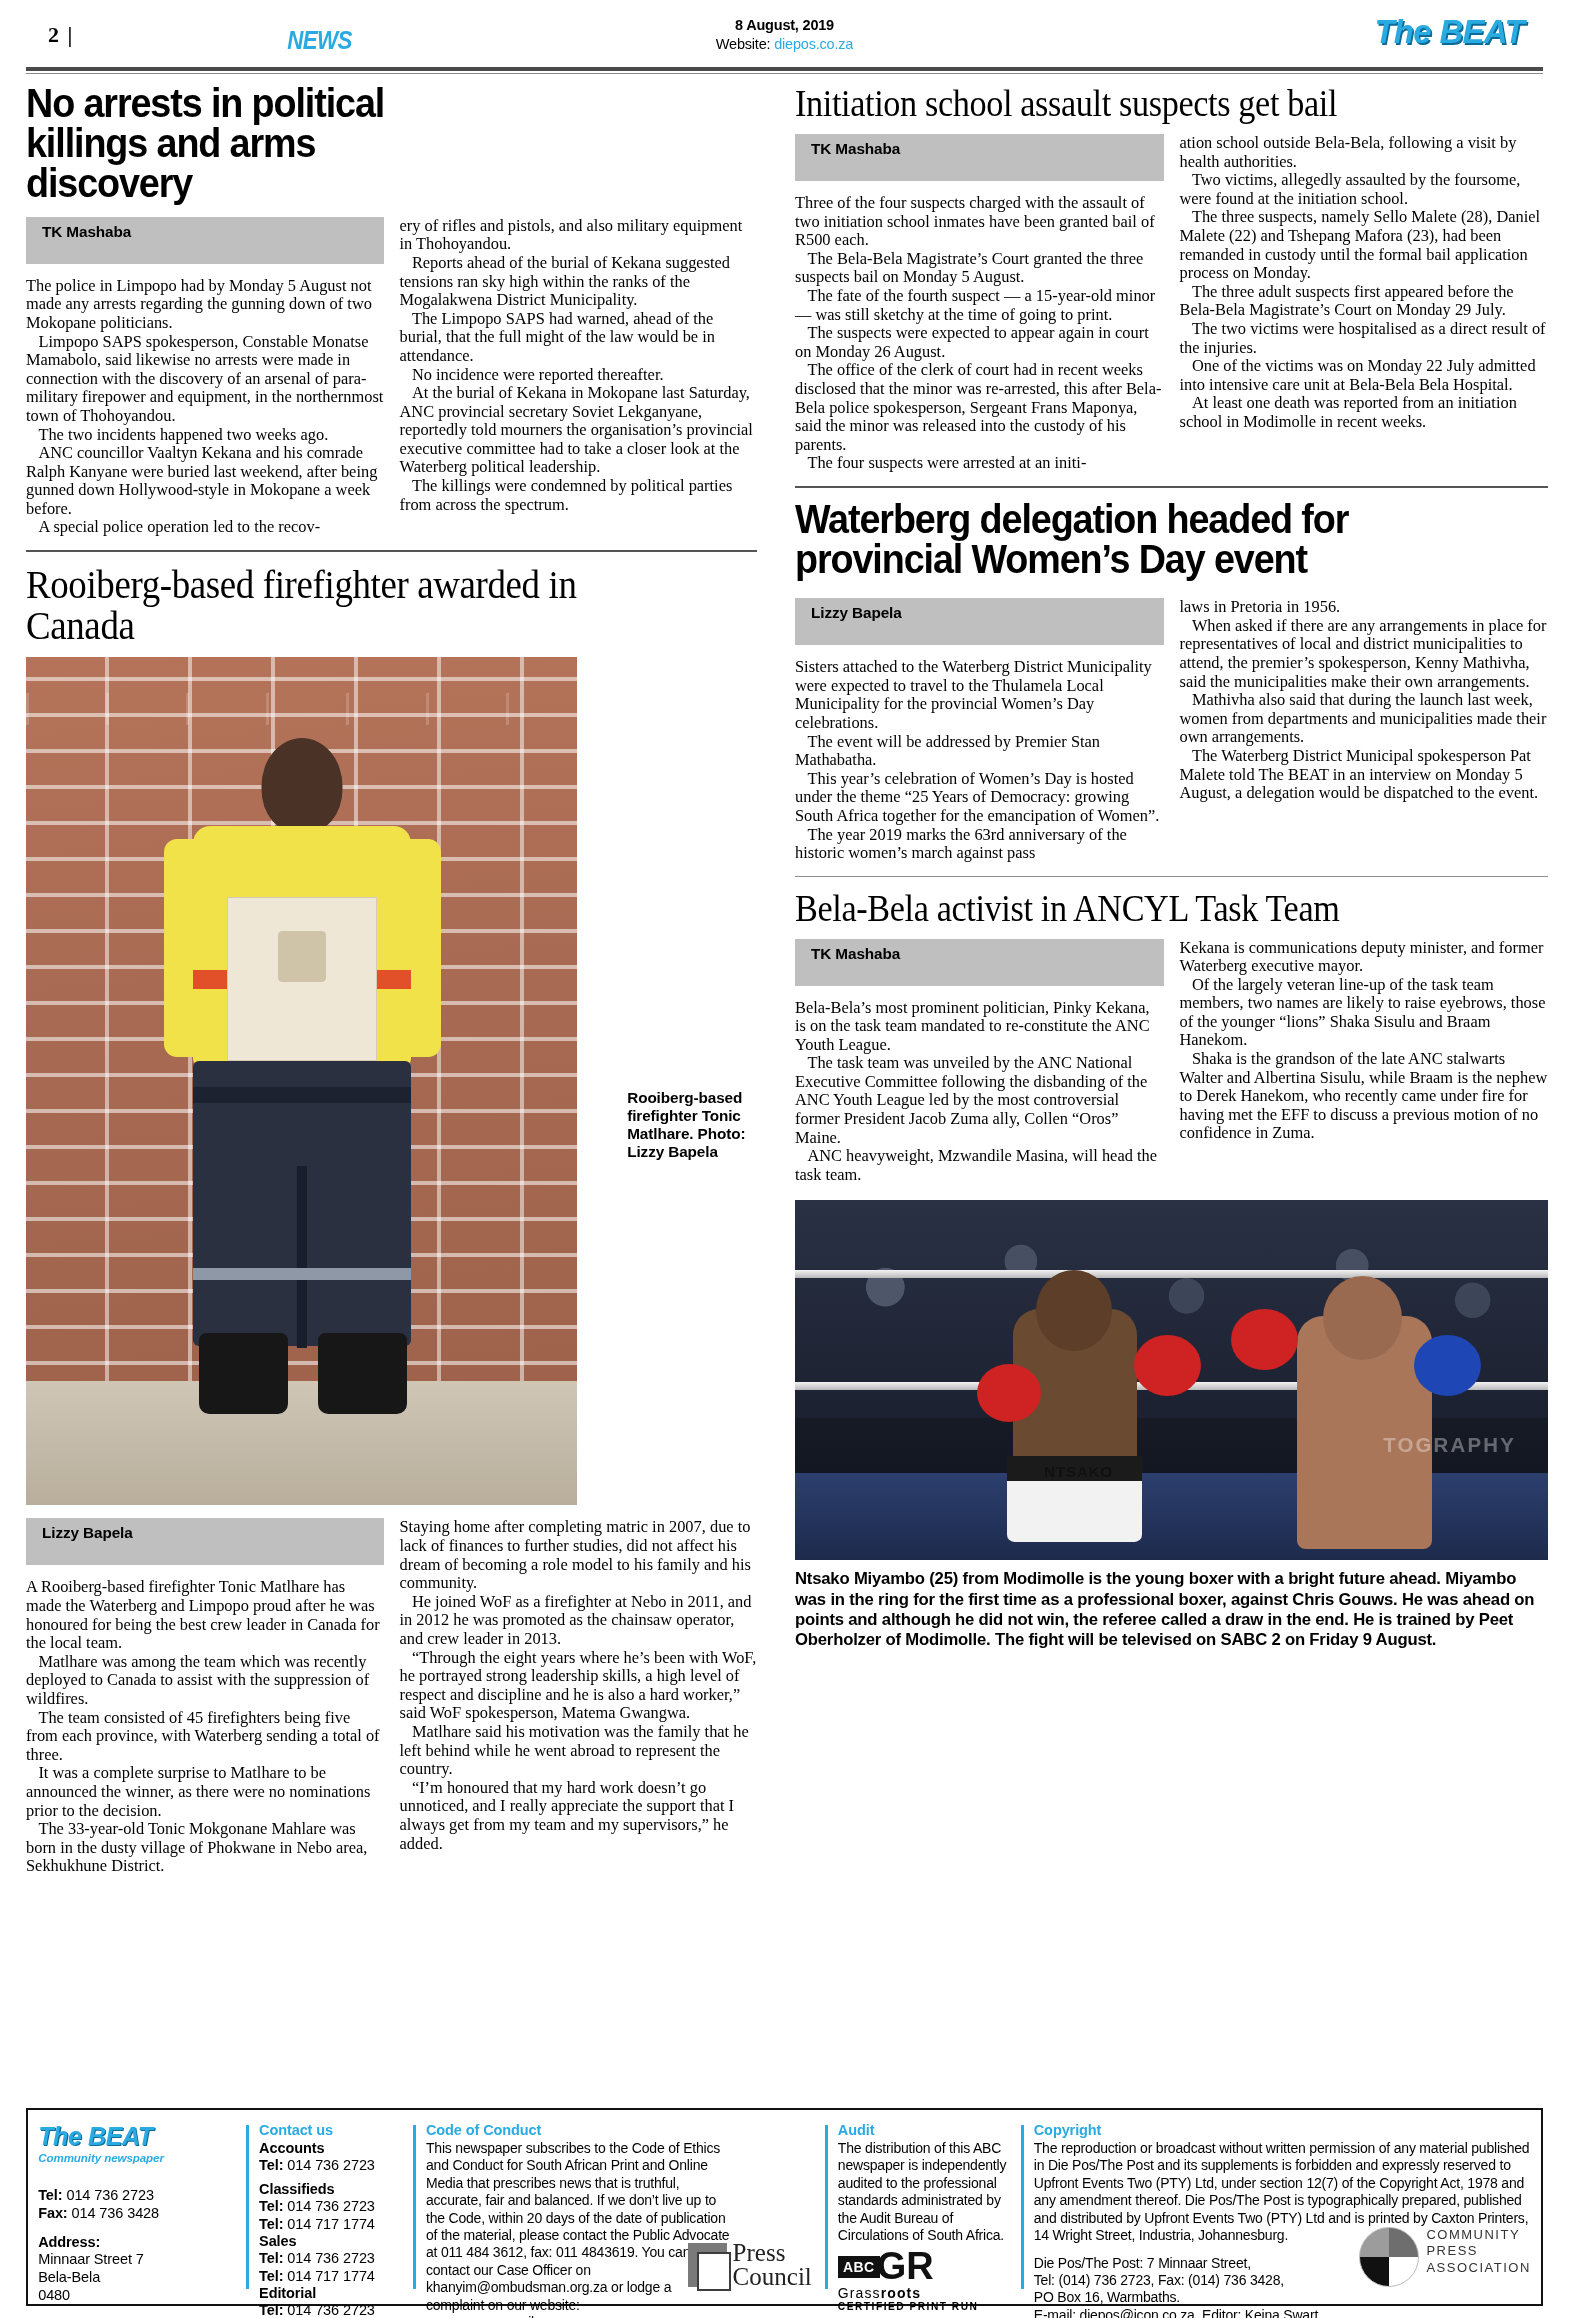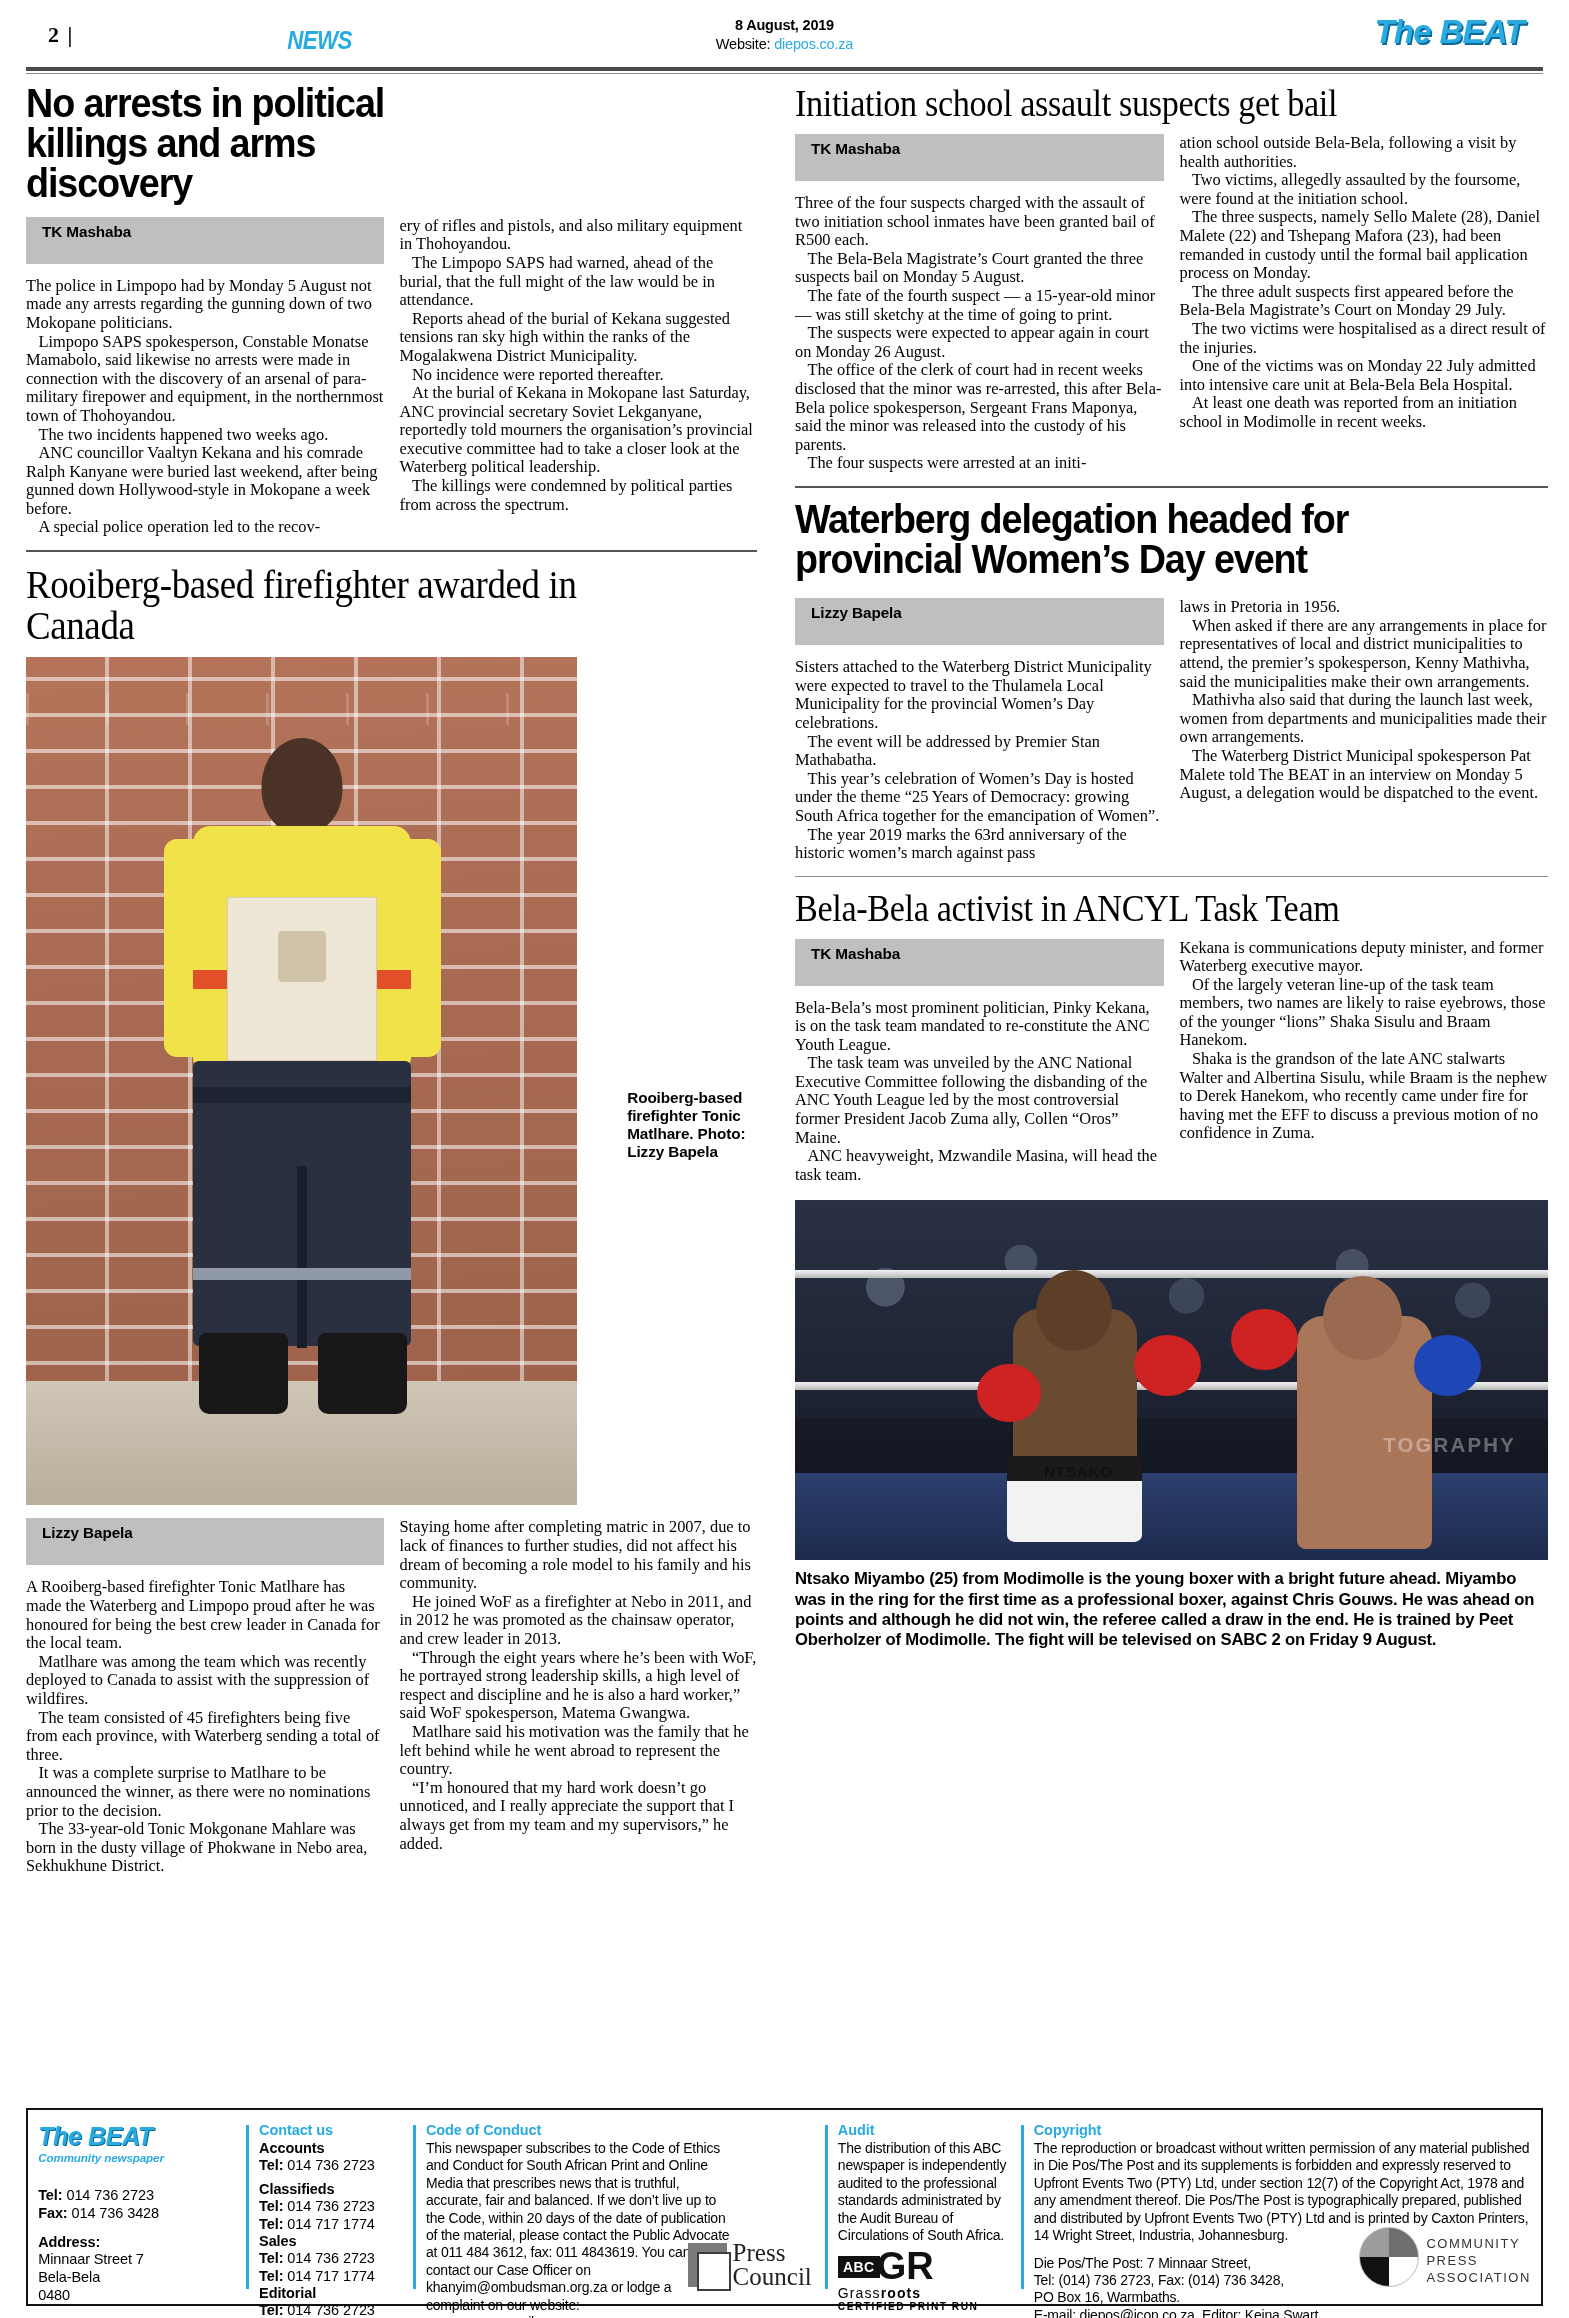--- a/index.html
+++ b/index.html
@@ -221,21 +221,21 @@
   .pc-text { font-family:"Liberation Serif", serif; font-size:25px; line-height:24px; color:#222; }
   .abc-logo { margin-top:5.8px; display:flex; align-items:center; }
   .abc-box { background:#111; color:#fff; font-family:"Liberation Sans", sans-serif;
     font-weight:bold; font-size:14px; padding:2.9px 5.1px; letter-spacing:0.4px; }
   .gr-mark { font-family:"Liberation Sans", sans-serif; font-weight:bold; font-size:38px;
     line-height:33px; color:#111; margin-left:-2.9px; }
   .grassroots { font-family:"Liberation Sans", sans-serif; font-size:14px; letter-spacing:1.1px; margin-top:1.5px; }
   .grassroots b { font-weight:bold; }
   .certrun { font-family:"Liberation Sans", sans-serif; font-size:10.2px; font-weight:bold; letter-spacing:1.5px; }
   .cpa {
-    position:absolute; right:10.2px; bottom:10.2px; display:flex; align-items:flex-end; gap:7px;
+    position:absolute; right:10.2px; bottom:10.2px; display:flex; align-items:flex-start; gap:7px;
   }
   .cpa-mark { width:60px; height:60px; border-radius:50%; position:relative; overflow:hidden;
     background:conic-gradient(#6e6e6e 0 25%, #ffffff 25% 50%, #111 50% 75%, #9c9c9c 75% 100%);
     border:1.5px solid #bbb; }
   .cpa-text { font-family:"Liberation Sans", sans-serif; font-size:13px; line-height:16.7px; letter-spacing:1.5px; color:#333; }
 </style>
 </head>
 <body>
 
 <div class="page">
@@ -265,22 +265,22 @@
           <div>
             <div class="byline">TK Mashaba</div>
             <p class="body">The police in Limpopo had by Monday 5 August not made any arrests regarding the gunning down of two Mokopane politicians.</p>
             <p class="body">Limpopo SAPS spokesperson, Constable Monatse Mamabolo, said likewise no arrests were made in connection with the discovery of an arsenal of para-military firepower and equipment, in the northernmost town of Thohoyandou.</p>
             <p class="body">The two incidents happened two weeks ago.</p>
             <p class="body">ANC councillor Vaaltyn Kekana and his comrade Ralph Kanyane were buried last weekend, after being gunned down Hollywood-style in Mokopane a week before.</p>
             <p class="body">A special police operation led to the recov-</p>
           </div>
           <div>
             <p class="body">ery of rifles and pistols, and also military equipment in Thohoyandou.</p>
+            <p class="body">Reports ahead of the burial of Kekana suggested tensions ran sky high within the ranks of the Mogalakwena District Municipality.</p>
             <p class="body">The Limpopo SAPS had warned, ahead of the burial, that the full might of the law would be in attendance.</p>
-            <p class="body">Reports ahead of the burial of Kekana suggested tensions ran sky high within the ranks of the Mogalakwena District Municipality.</p>
             <p class="body">No incidence were reported thereafter.</p>
             <p class="body">At the burial of Kekana in Mokopane last Saturday, ANC provincial secretary Soviet Lekganyane, reportedly told mourners the organisation’s provincial executive committee had to take a closer look at the Waterberg political leadership.</p>
             <p class="body">The killings were condemned by political parties from across the spectrum.</p>
           </div>
         </div>
       </div>
 
       <div class="sec-rule"></div>
 
       <div>

